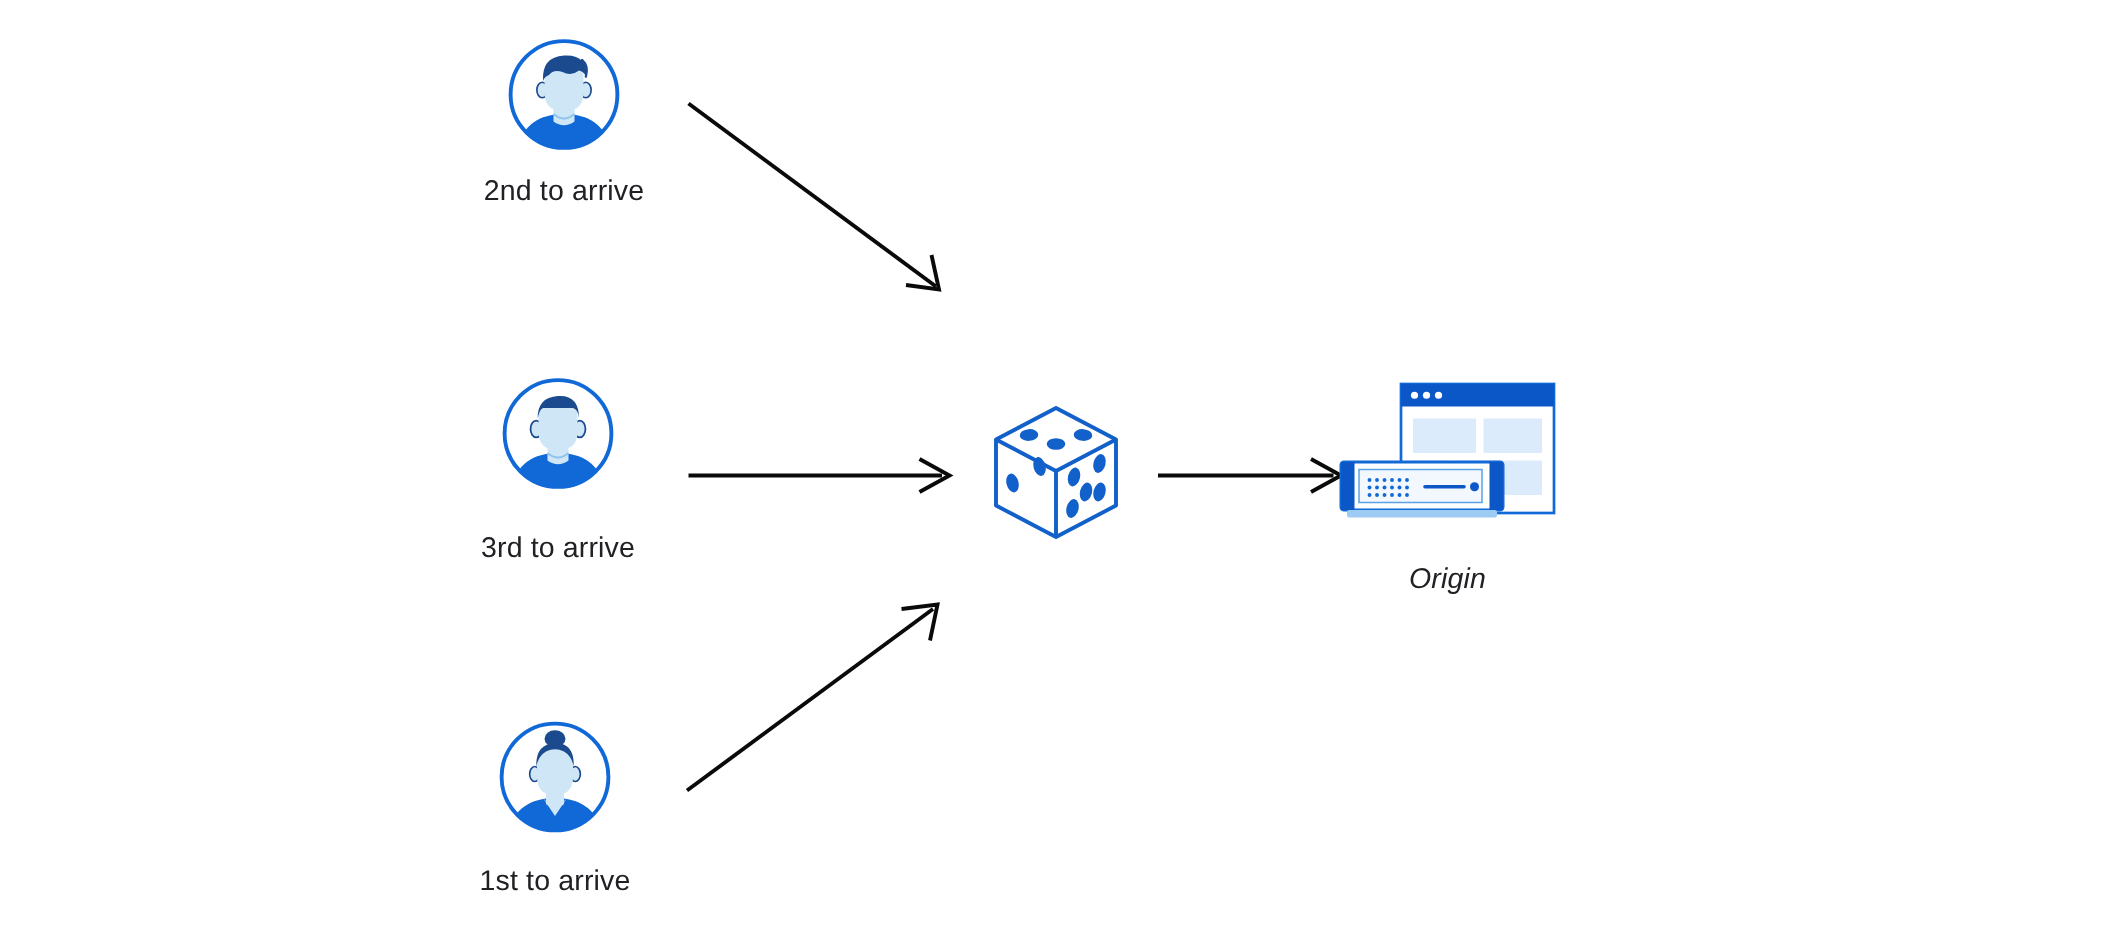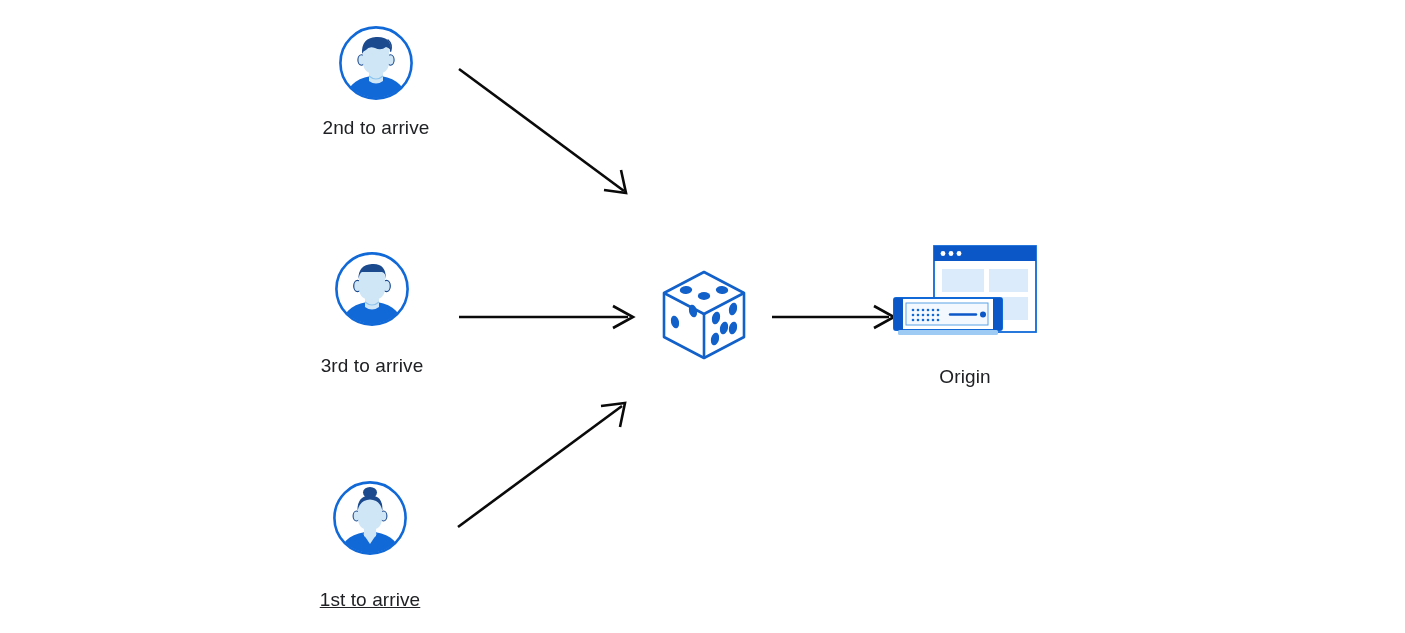--- a/index.html
+++ b/index.html
@@ -43,24 +43,24 @@
     height: 633px;
     pointer-events: none;
   }
   
   .client-2nd { left: 312px; top: 24px; width: 128px; }
   .client-3rd { left: 308px; top: 250px; width: 128px; }
   .client-1st { left: 306px; top: 479px; width: 128px; }
   .client-avatar-wrap { display: flex; justify-content: center; }
   .client-2nd .node-label { margin-top: 15px; }
   .client-3rd .node-label { margin-top: 27px; }
-  .client-1st .node-label { margin-top: 32px; text-decoration: underline; }
+  .client-1st .node-label { margin-top: 20px; }
 
   .dice-node { left: 658px; top: 266px; width: 92px; }
-  .origin-node { left: 890px; top: 242px; width: 150px; }
+  .origin-node { left: 890px; top: 252px; width: 150px; font-style: italic; }
   .origin-node .node-label { margin-top: 16px; }
 </style>
 </head>
 <body>
 
 <div class="canvas">
 
   <svg class="arrow-layer" viewBox="0 0 1405 633" width="1405" height="633" xmlns="http://www.w3.org/2000/svg">
 
     <g>

